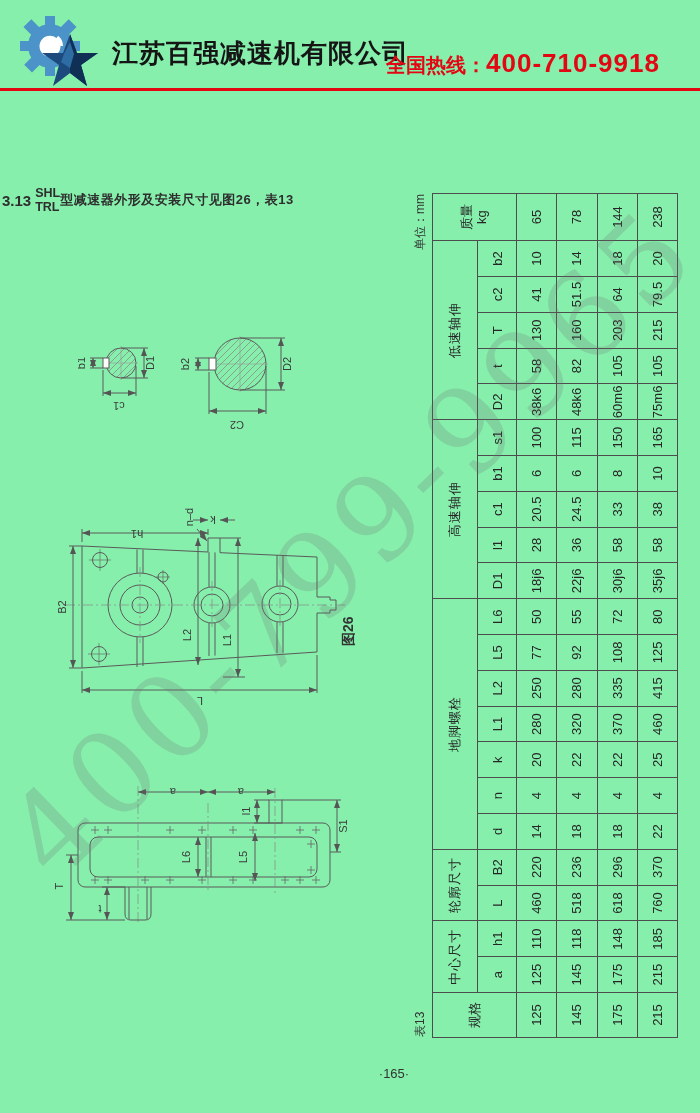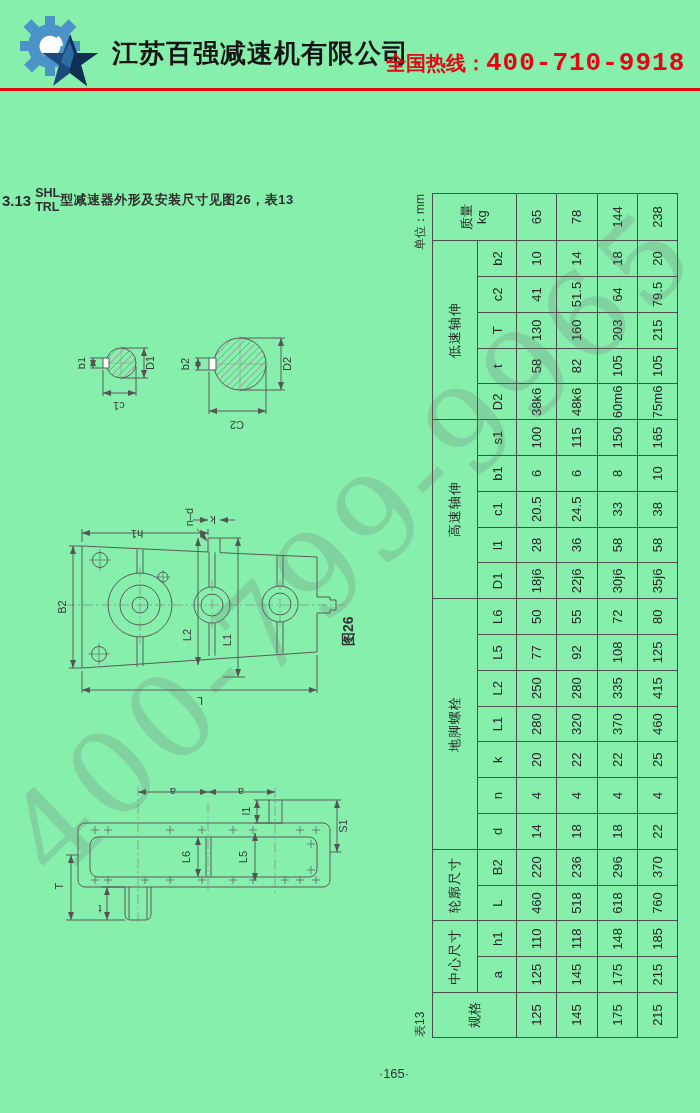--- a/index.html
+++ b/index.html
@@ -3,21 +3,21 @@
 <meta charset="utf-8">
 <style>
   html,body{margin:0;padding:0;background:#9a9a9a;}
   .page{position:relative;width:700px;height:1113px;background:#86efac;overflow:hidden;
         font-family:"Liberation Sans",sans-serif;color:#222;padding-left:8px;}
   
   .company{position:absolute;left:112px;top:36px;font-size:26px;font-weight:bold;
            letter-spacing:1px;color:#151515;}
   .hotline{position:absolute;left:386px;top:48px;font-size:20px;font-weight:bold;color:#e30613;
            white-space:nowrap;}
-  .hotline .num{font-family:Liberation Mono, monospace;font-size:26px;letter-spacing:1px;}
+  .hotline .num{font-family:Liberation Sans, sans-serif;font-size:26px;letter-spacing:1px;}
   .rule{position:absolute;left:0;top:88px;width:700px;height:3px;background:#e30613;}
   
   .sect{position:absolute;left:2px;top:186px;display:flex;align-items:center;color:#2e2e2e;}
   .sect .no{font-size:15px;font-weight:bold;}
   .sect .models{margin:0 0 0 4px;font-size:12.5px;font-weight:bold;line-height:1.15;text-align:left;}
   .sect .ttl{font-size:13px;font-weight:bold;letter-spacing:.5px;}
   
   .figcap{position:absolute;left:340px;top:646px;transform:rotate(-90deg);transform-origin:0 0;
           font-size:14px;font-weight:bold;color:#333;white-space:nowrap;}
   .pageno{position:absolute;left:0;top:1066px;width:700px;text-align:center;font-size:13px;color:#333;margin-left:44px;}

